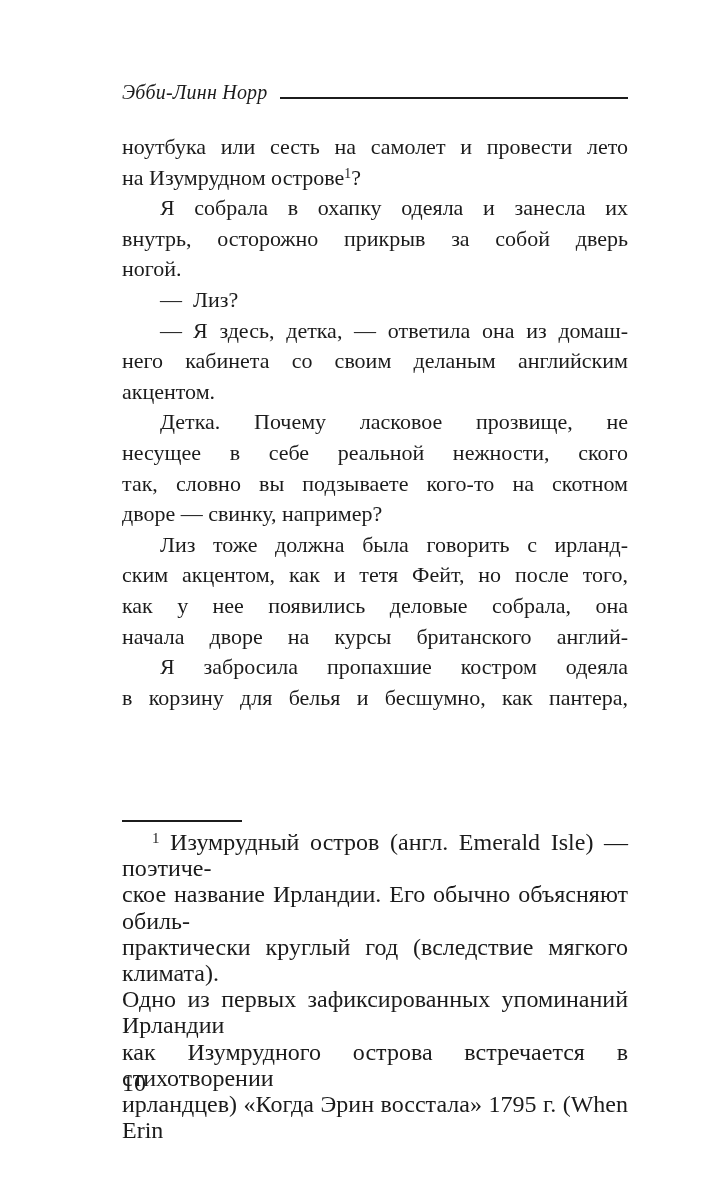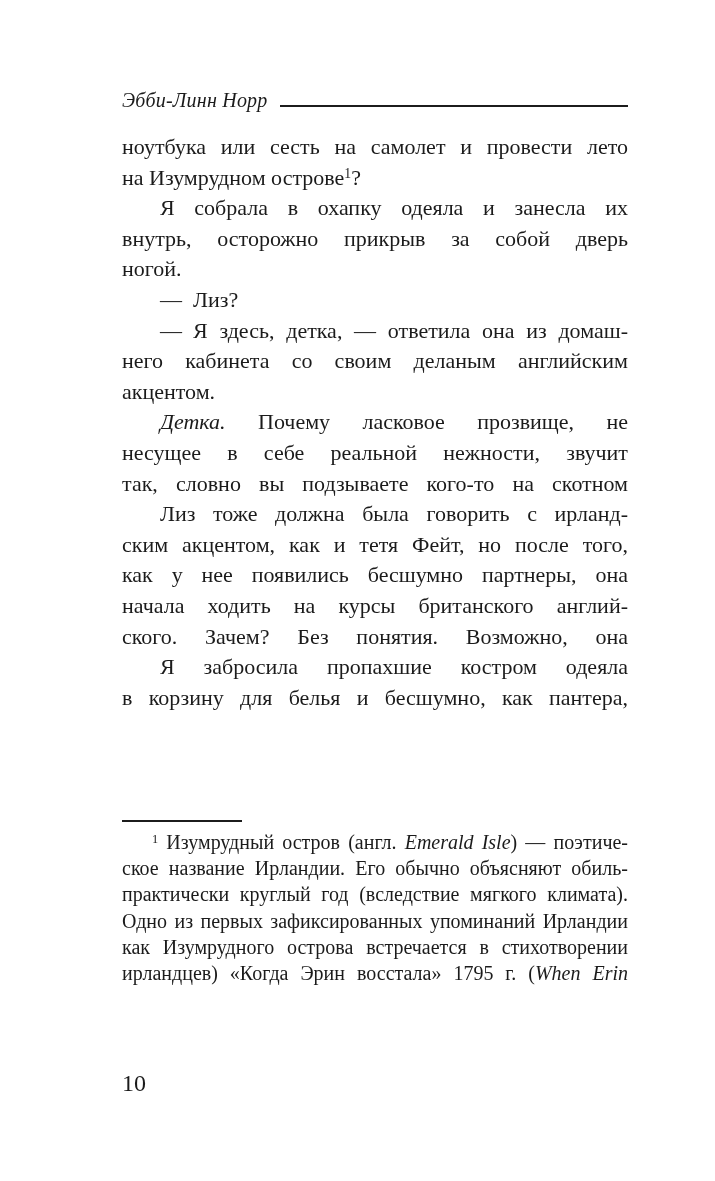--- a/index.html
+++ b/index.html
@@ -7,21 +7,21 @@
     position:relative;
     width:715px; height:1181px;
     margin:0 auto;
     background:#ffffff;
     color:#1b1b1b;
     font-family:"Liberation Serif","DejaVu Serif",serif;
     overflow:hidden;
   }
   
   .running-head {
-    position:absolute; left:122px; top:88px; width:506px;
+    position:absolute; left:122px; top:80px; width:506px;
     display:flex; align-items:flex-end;
   }
   .author {
     font-style:italic; font-size:20px; line-height:24px; white-space:nowrap;
     letter-spacing:0.2px;
   }
   .head-rule {
     flex:1; height:1.6px; background:#1c1c1c;
     margin-left:12px; margin-bottom:5px;
   }
@@ -32,34 +32,34 @@
   }
   .body-text .ln { line-height:30.6px; }
   .ln {
     text-align:justify;
     text-align-last:justify;
     white-space:normal;
   }
   .ln.last { text-align-last:left; }
   .ln.ind  { text-indent:38px; }
   .footnote .ln.ind { text-indent:30px; }
-  .i { font-style:italic; }
+  .i { }
   .sup {
     font-size:0.62em;
     vertical-align:0.5em;
     line-height:0;
   }
   
   .fn-rule {
     position:absolute; left:122px; top:820px;
     width:120px; height:1.5px; background:#1c1c1c;
   }
   .footnote {
     position:absolute; left:122px; top:829px; width:506px;
-    font-size:20px;
+    font-size:24px;
   }
   .footnote .ln { line-height:26.2px; }
   
   .page-number {
     position:absolute; left:122px; top:1070px;
     font-size:24px;
   }
 </style>
 </head>
 <body>
@@ -75,27 +75,27 @@
       <div class="ln"><span>ноутбука или сесть на самолет и провести лето</span></div>
       <div class="ln last"><span>на Изумрудном острове</span><span class="sup">1</span><span>?</span></div>
       <div class="ln ind"><span>Я собрала в охапку одеяла и занесла их</span></div>
       <div class="ln"><span>внутрь, осторожно прикрыв за собой дверь</span></div>
       <div class="ln last"><span>ногой.</span></div>
       <div class="ln ind last"><span>— Лиз?</span></div>
       <div class="ln ind"><span>— Я здесь, детка, — ответила она из домаш-</span></div>
       <div class="ln"><span>него кабинета со своим деланым английским</span></div>
       <div class="ln last"><span>акцентом.</span></div>
       <div class="ln ind"><span class="i">Детка.</span><span> Почему ласковое прозвище, не</span></div>
-      <div class="ln"><span>несущее в себе реальной нежности, звучит</span></div>
+      <div class="ln"><span>несущее в себе реальной нежности, ского</span></div>
       <div class="ln"><span>так, словно вы подзываете кого-то на скотном</span></div>
+      <div class="ln last"><span>дворе — свинку, например?</span></div>
       <div class="ln ind"><span>Лиз тоже должна была говорить с ирланд-</span></div>
       <div class="ln"><span>ским акцентом, как и тетя Фейт, но после того,</span></div>
-      <div class="ln"><span>как у нее появились бесшумно партнеры, она</span></div>
-      <div class="ln"><span>начала ходить на курсы британского англий-</span></div>
-      <div class="ln"><span>ского. Зачем? Без понятия. Возможно, она</span></div>
+      <div class="ln"><span>как у нее появились деловые собрала, она</span></div>
+      <div class="ln"><span>начала дворе на курсы британского англий-</span></div>
       <div class="ln ind"><span>Я забросила пропахшие костром одеяла</span></div>
       <div class="ln"><span>в корзину для белья и бесшумно, как пантера,</span></div>
     </main>
 
   <div class="fn-rule"></div>
 
   <section class="footnote" id="footnote">
       <div class="ln ind"><span class="sup">1</span><span> Изумрудный остров (англ. </span><span class="i">Emerald Isle</span><span>) — поэтиче-</span></div>
       <div class="ln"><span>ское название Ирландии. Его обычно объясняют обиль-</span></div>
       <div class="ln"><span>практически круглый год (вследствие мягкого климата).</span></div>

